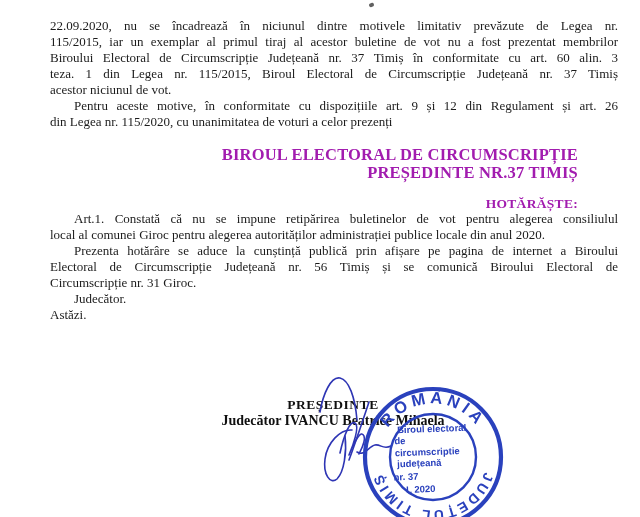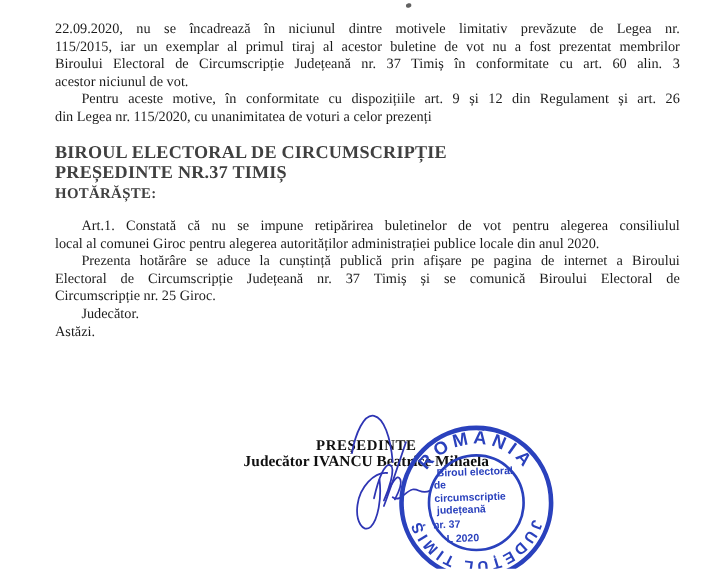--- a/index.html
+++ b/index.html
@@ -12,25 +12,25 @@
   .textcol{position:absolute;left:50px;top:18px;width:568px;color:#1b1b1b;}
   .ln{
     font-size:13px;line-height:16px;
     text-align:justify;text-align-last:justify;
     color:#1b1b1b;
   }
   .end{text-align-last:left;}
   .ind{text-indent:24px;}
   .heading{
     margin:16px 40px 0 0;
-    text-align:left;color:#404040;
+    text-align:right;color:#a21caf;
   }
   .h-main{font-size:16.5px;line-height:18px;font-weight:bold;letter-spacing:0.2px;}
-  .h-sub{font-size:13.5px;line-height:15px;font-weight:bold;margin-top:2px;letter-spacing:0.3px;}
-  .mt-art{margin-top:14px;}
+  .h-sub{font-size:13.5px;line-height:15px;font-weight:bold;margin-top:14px;letter-spacing:0.3px;}
+  .mt-art{}
   .sig{
     position:absolute;left:203px;top:397px;width:260px;
     text-align:center;color:#101010;
   }
   .sig-title{font-weight:bold;font-size:13.5px;line-height:16px;letter-spacing:0.5px;}
   .sig-name{font-weight:bold;font-size:14px;line-height:16px;}
   .stamp-svg{position:absolute;left:353px;top:377px;width:160px;height:150px;}
   .stamp-svg circle{fill:none;}
   .stamp-arc{font-family:"Liberation Sans", sans-serif;font-weight:bold;}
   .stamp-inner{font-family:"Liberation Sans", sans-serif;font-weight:bold;font-size:9.5px;}
@@ -45,35 +45,36 @@
 <body>
 
 <div class="page">
 
   <div class="speck" style="background:#616161;"></div>
 
   <div class="textcol">
     <div class="ln">22.09.2020, nu se încadrează în niciunul dintre motivele limitativ prevăzute de Legea nr.</div>
     <div class="ln">115/2015, iar un exemplar al primul tiraj al acestor buletine de vot nu a fost prezentat membrilor</div>
     <div class="ln">Biroului Electoral de Circumscripție Județeană nr. 37 Timiș în conformitate cu art. 60 alin. 3</div>
+    <div class="ln">teza. 1 din Legea nr. 115/2015, Biroul Electoral de Circumscripție Județeană nr. 37 Timiș</div>
     <div class="ln end">acestor niciunul de vot.</div>
     <div class="ln ind">Pentru aceste motive, în conformitate cu dispozițiile art. 9 și 12 din Regulament și art. 26</div>
     <div class="ln end">din Legea nr. 115/2020, cu unanimitatea de voturi a celor prezenți</div>
 
     <div class="heading">
       <div class="h-main">BIROUL ELECTORAL DE CIRCUMSCRIPȚIE</div>
       <div class="h-main">PREȘEDINTE NR.37 TIMIȘ</div>
       <div class="h-sub">HOTĂRĂȘTE:</div>
     </div>
 
     <div class="ln ind mt-art">Art.1. Constată că nu se impune retipărirea buletinelor de vot pentru alegerea consiliulul</div>
     <div class="ln end">local al comunei Giroc pentru alegerea autorităților administrației publice locale din anul 2020.</div>
     <div class="ln ind">Prezenta hotărâre se aduce la cunștință publică prin afișare pe pagina de internet a Biroului</div>
-    <div class="ln">Electoral de Circumscripție Județeană nr. 37 Timiș și se comunică Biroului Electoral de</div>
-    <div class="ln end">Circumscripție nr. 25 Giroc.</div>
+    <div class="ln">Electoral de Circumscripție Județeană nr. 56 Timiș și se comunică Biroului Electoral de</div>
+    <div class="ln end">Circumscripție nr. 31 Giroc.</div>
     <div class="ln end ind">Judecător.</div>
     <div class="ln end">Astăzi.</div>
   </div>
 
   <div class="sig">
     <div class="sig-title">PREȘEDINTE</div>
     <div class="sig-name">Judecător IVANCU Beatrice Mihaela</div>
   </div>
 
   <svg class="sig-svg" viewBox="0 0 640 517">

